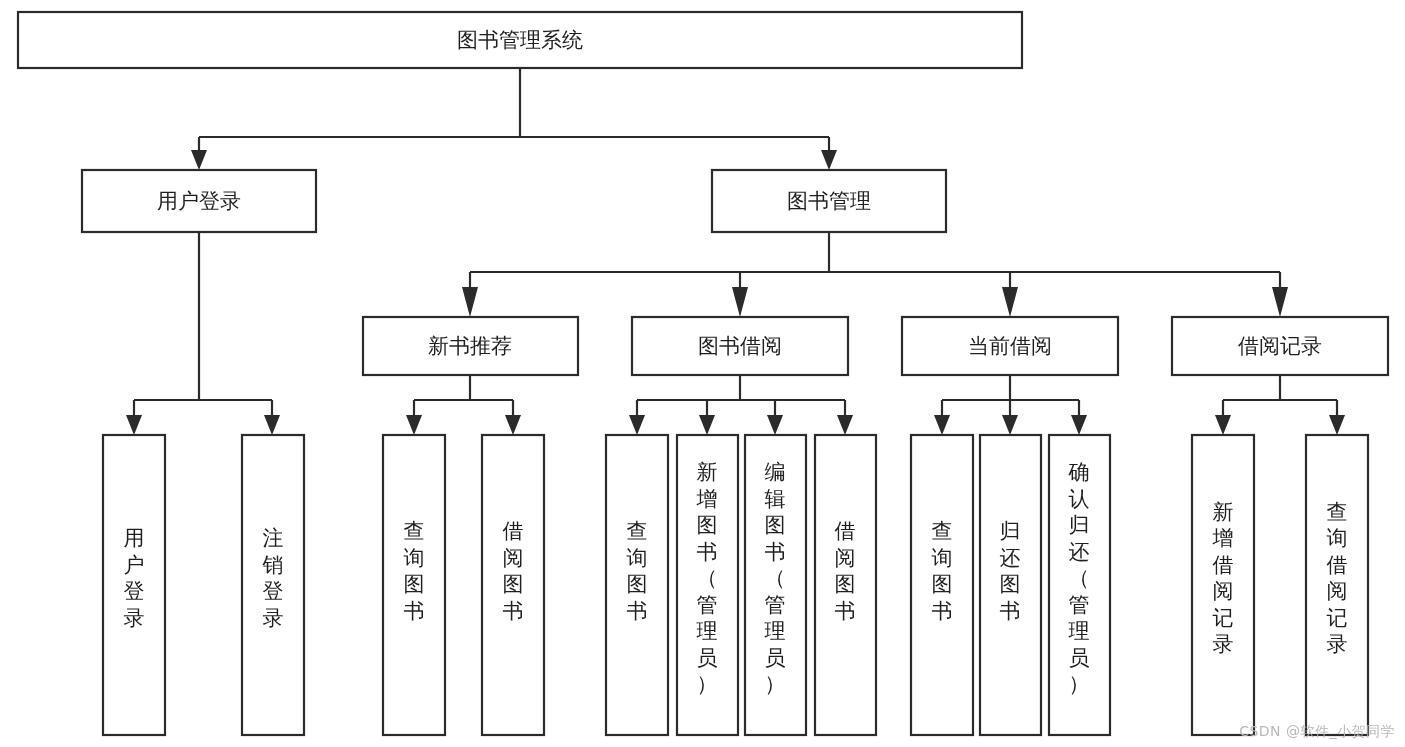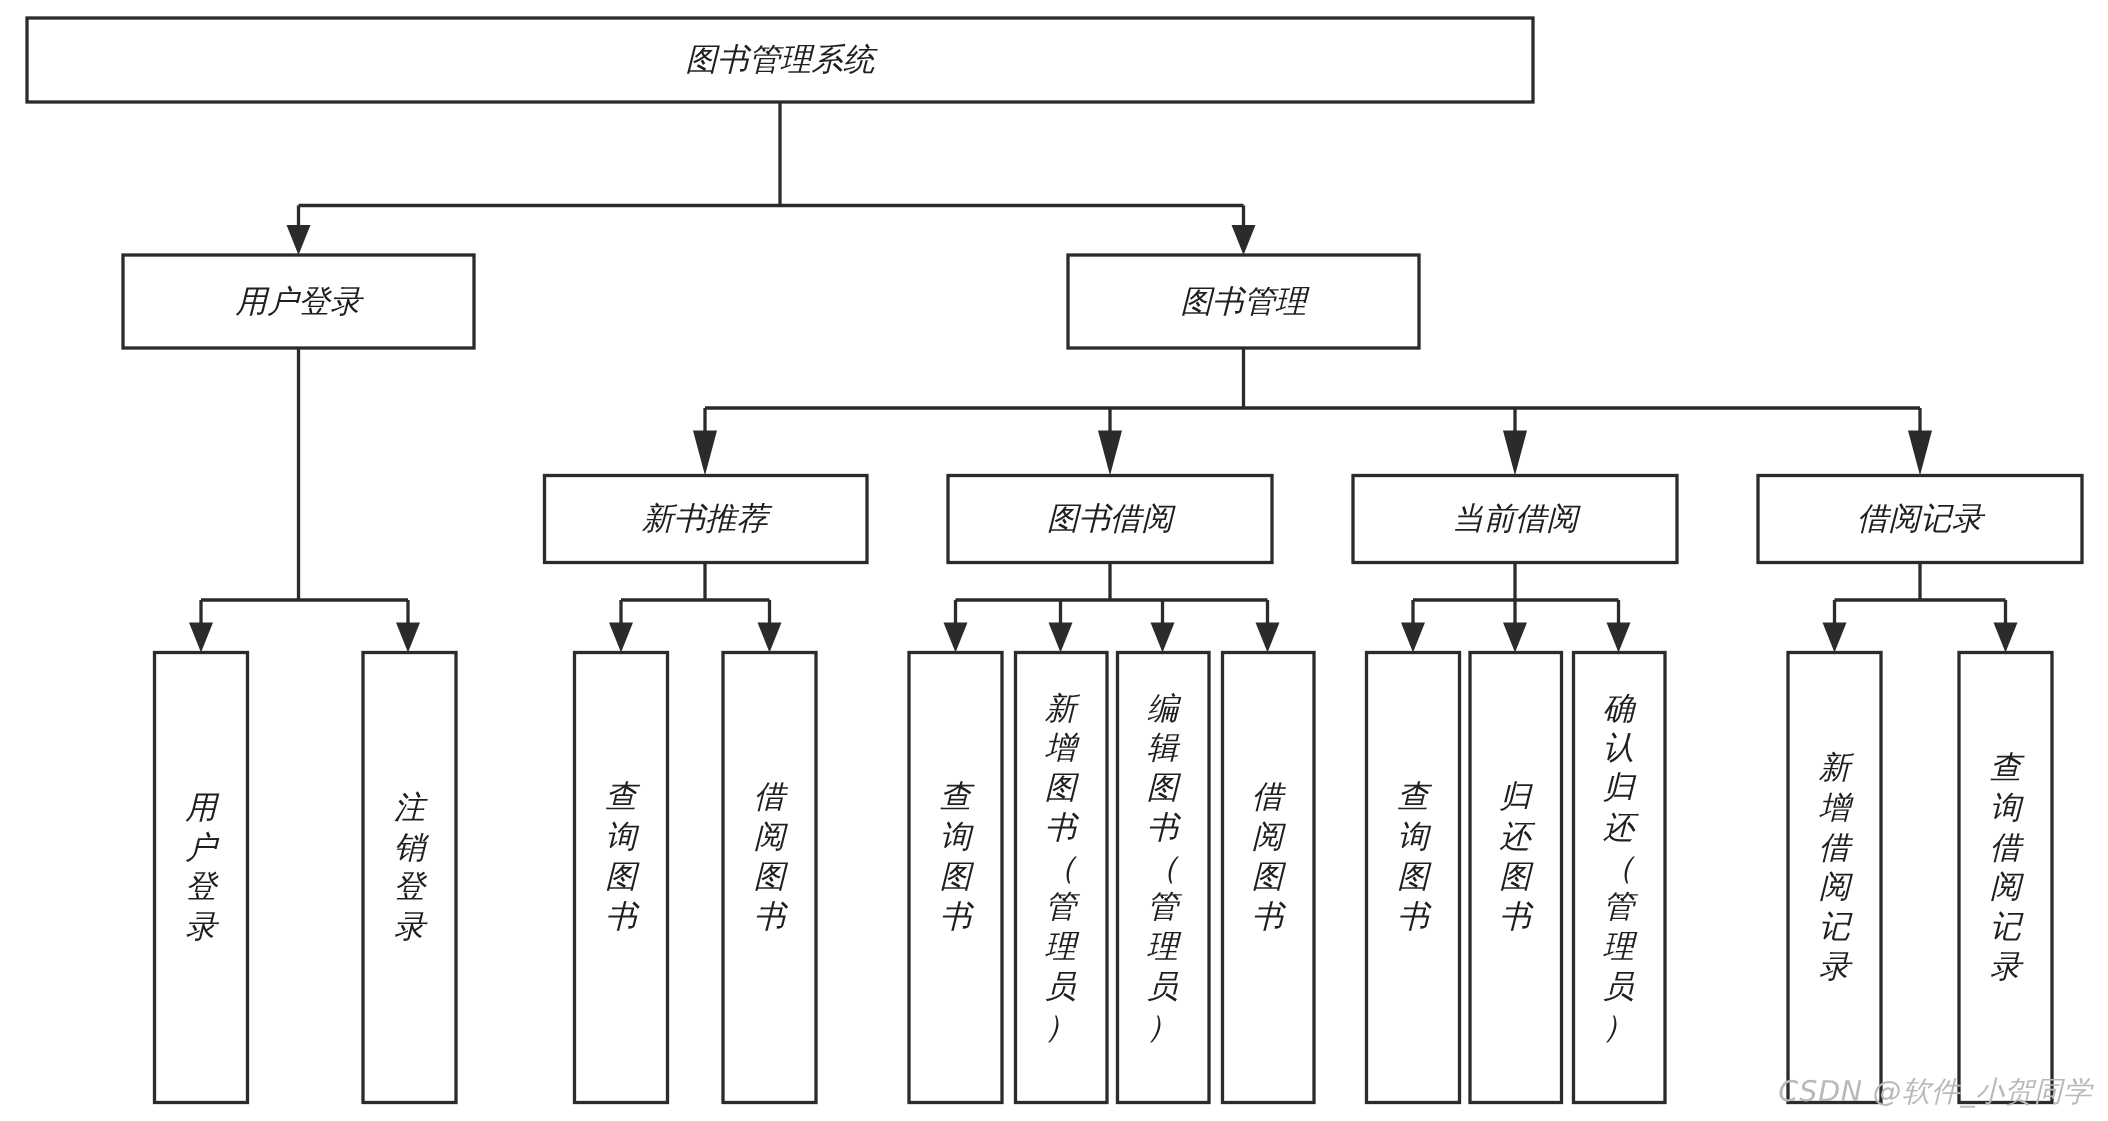--- a/index.html
+++ b/index.html
@@ -13,21 +13,20 @@
     font-family: "DejaVu Sans", "Liberation Sans", sans-serif;
     position: relative;
     overflow: hidden;
   }
   #diagram-root {
     position: absolute;
     top: 0;
     left: 0;
     width: 1405px;
     height: 747px;
-    font-style: italic;
   }
   .node-box {
     fill: #ffffff;
     stroke: #2b2b2b;
     stroke-width: 2.2;
   }
   .node-label {
     fill: #1f1f1f;
     font-family: "DejaVu Sans", "Liberation Sans", sans-serif;
     font-size: 21px;
@@ -47,21 +46,21 @@
   }
   .arrow-head {
     fill: #2b2b2b;
     stroke: none;
   }
   .watermark {
     position: absolute;
     right: 10px;
     bottom: 6px;
     font-family: "DejaVu Sans", "Liberation Sans", sans-serif;
-    font-size: 19px;
+    font-size: 14px;
     color: #b9b9b9;
     letter-spacing: 0.5px;
     white-space: nowrap;
     pointer-events: none;
   }
 </style>
 </head>
 <body>
 
 <div id="diagram-root">

